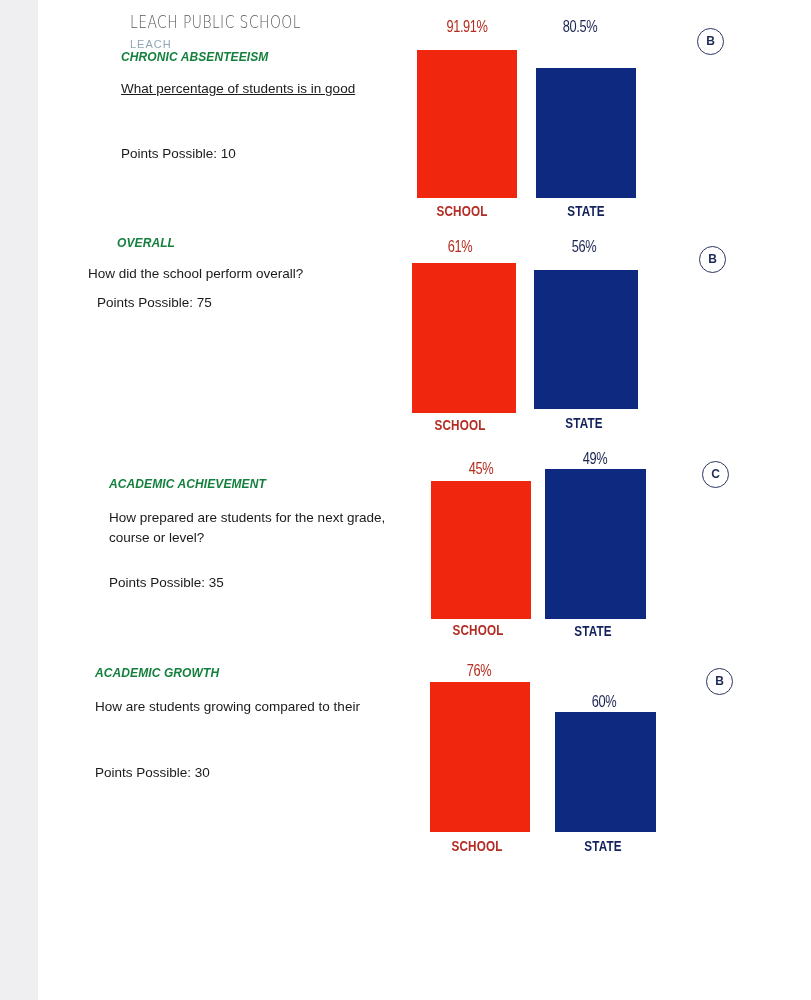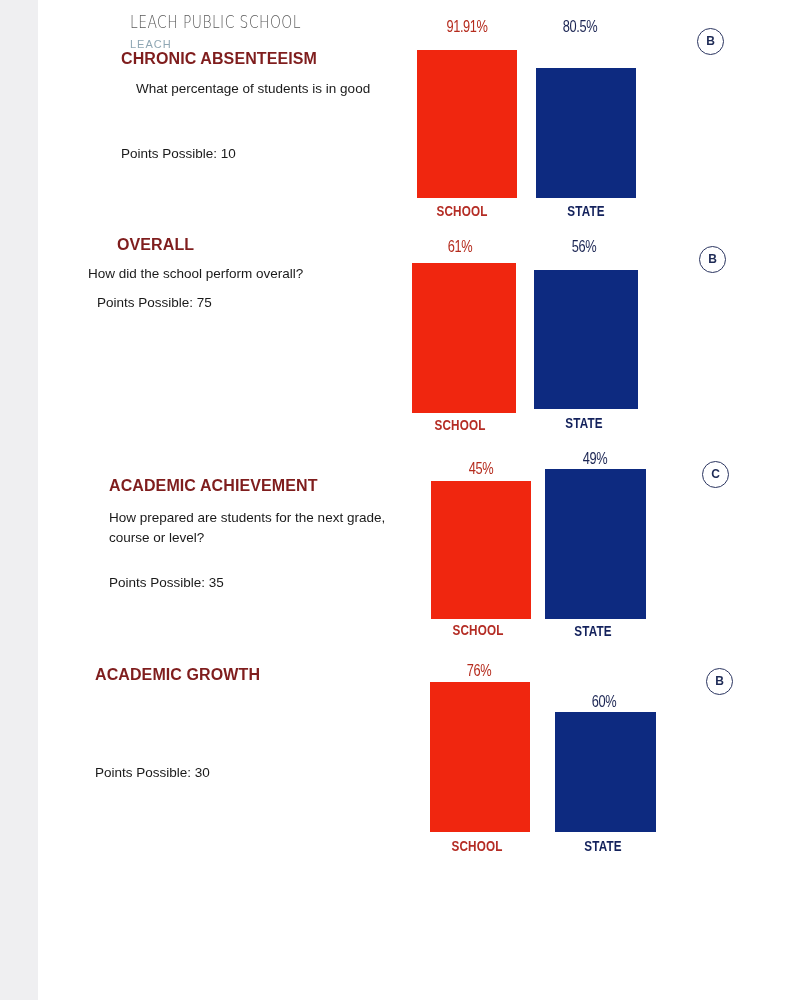--- a/index.html
+++ b/index.html
@@ -9,21 +9,21 @@
       font-family: "Liberation Sans", sans-serif;
       color: #1c1c1c;
     }
     .gutter { position: absolute; left: 0; top: 0; width: 38px; height: 1000px; background: #efeff1; }
     .abs { position: absolute; }
     .school-title {
       font-family: "DejaVu Sans", sans-serif; font-weight: 200; font-size: 17px;
       color: #5a5a5a; letter-spacing: 0.5px; transform: scaleX(0.82); transform-origin: left top;
     }
     .sub-logo { font-size: 11px; color: #8fa7b4; letter-spacing: 1px; }
-    .heading { font-weight: bold; font-size: 16px; color: #7f1d1d; letter-spacing: 0.1px; }
+    .heading { font-weight: bold; font-size: 12px; color: #15803d; letter-spacing: 0.1px; font-style: italic; }
     .question { font-size: 13.5px; line-height: 20px; color: #1a1a1a; }
     .points { font-size: 13.5px; color: #1a1a1a; }
     .bar { position: absolute; }
     .bar.school { background: #f0260f; }
     .bar.state { background: #0d2a80; }
     .val {
       position: absolute; font-family: "Liberation Sans Narrow", "Liberation Sans", sans-serif;
       font-size: 16px; text-align: center; transform: scaleX(0.8); letter-spacing: -0.5px;
     }
     .val.school { color: #b52b1d; }
@@ -43,21 +43,21 @@
 </head>
 <body>
 
 <div class="gutter"></div>
 
 <div class="abs school-title" style="left:130px; top:12px;">LEACH PUBLIC SCHOOL</div>
 <div class="abs sub-logo" style="left:130px; top:38px;">LEACH</div>
 
 <div>
   <div class="abs heading" style="left:121px; top:50px;">CHRONIC ABSENTEEISM</div>
-  <div class="abs question" style="left:136px; top:79px;">
+  <div class="abs question" style="left:121px; top:79px;text-decoration:underline;">
     <div>What percentage of students is in good</div>
   </div>
   <div class="abs points" style="left:121px; top:146px;">Points Possible: 10</div>
 
   <div class="val school" style="left:417px; top:18px; width:100px;">91.91%</div>
   <div class="val state" style="left:530px; top:18px; width:100px;">80.5%</div>
   <div class="bar school" style="left:417px; top:50px; width:100px; height:148px;"></div>
   <div class="bar state" style="left:536px; top:68px; width:100px; height:130px;"></div>
   <div class="lbl school" style="left:412px; top:202px; width:100px;">SCHOOL</div>
   <div class="lbl state" style="left:536px; top:202px; width:100px;">STATE</div>
@@ -93,20 +93,21 @@
   <div class="bar school" style="left:431px; top:481px; width:100px; height:138px;"></div>
   <div class="bar state" style="left:545px; top:469px; width:101px; height:150px;"></div>
   <div class="lbl school" style="left:428px; top:621px; width:100px;">SCHOOL</div>
   <div class="lbl state" style="left:543px; top:622px; width:100px;">STATE</div>
   <div class="grade" style="left:702px; top:461px;">C</div>
 </div>
 
 <div>
   <div class="abs heading" style="left:95px; top:666px;">ACADEMIC GROWTH</div>
   <div class="abs question" style="left:95px; top:697px;">
+    <div>How are students growing compared to their</div>
   </div>
   <div class="abs points" style="left:95px; top:765px;">Points Possible: 30</div>
 
   <div class="val school" style="left:429px; top:662px; width:100px;">76%</div>
   <div class="val state" style="left:554px; top:693px; width:100px;">60%</div>
   <div class="bar school" style="left:430px; top:682px; width:100px; height:150px;"></div>
   <div class="bar state" style="left:555px; top:712px; width:101px; height:120px;"></div>
   <div class="lbl school" style="left:427px; top:837px; width:100px;">SCHOOL</div>
   <div class="lbl state" style="left:553px; top:837px; width:100px;">STATE</div>
   <div class="grade" style="left:706px; top:668px;">B</div>

